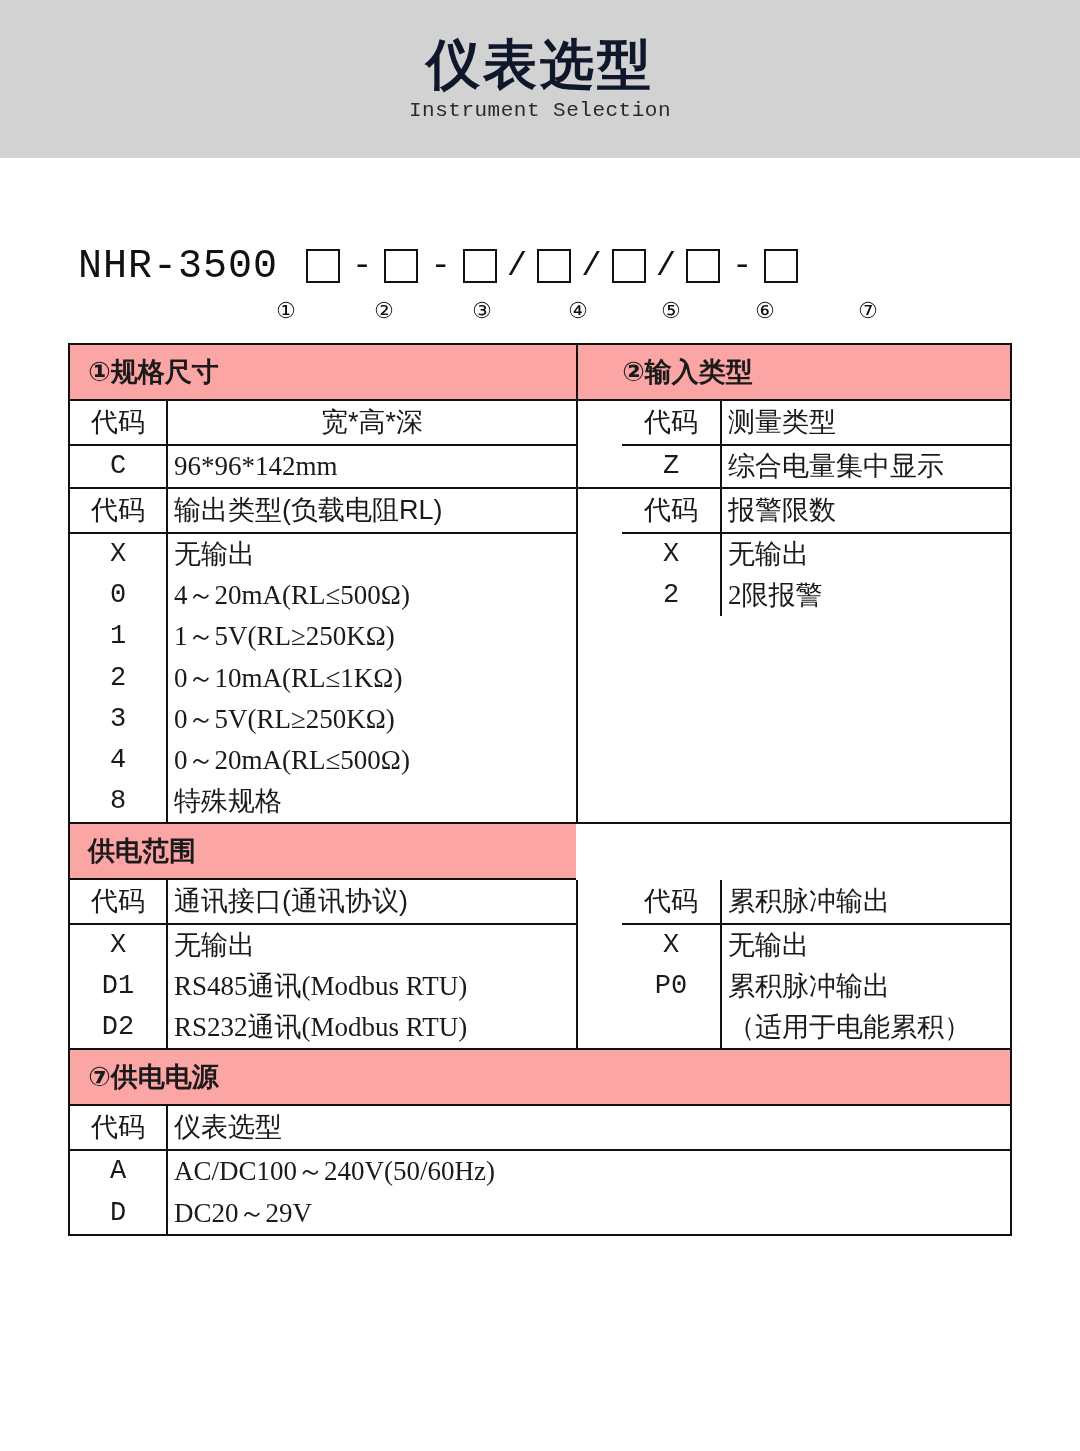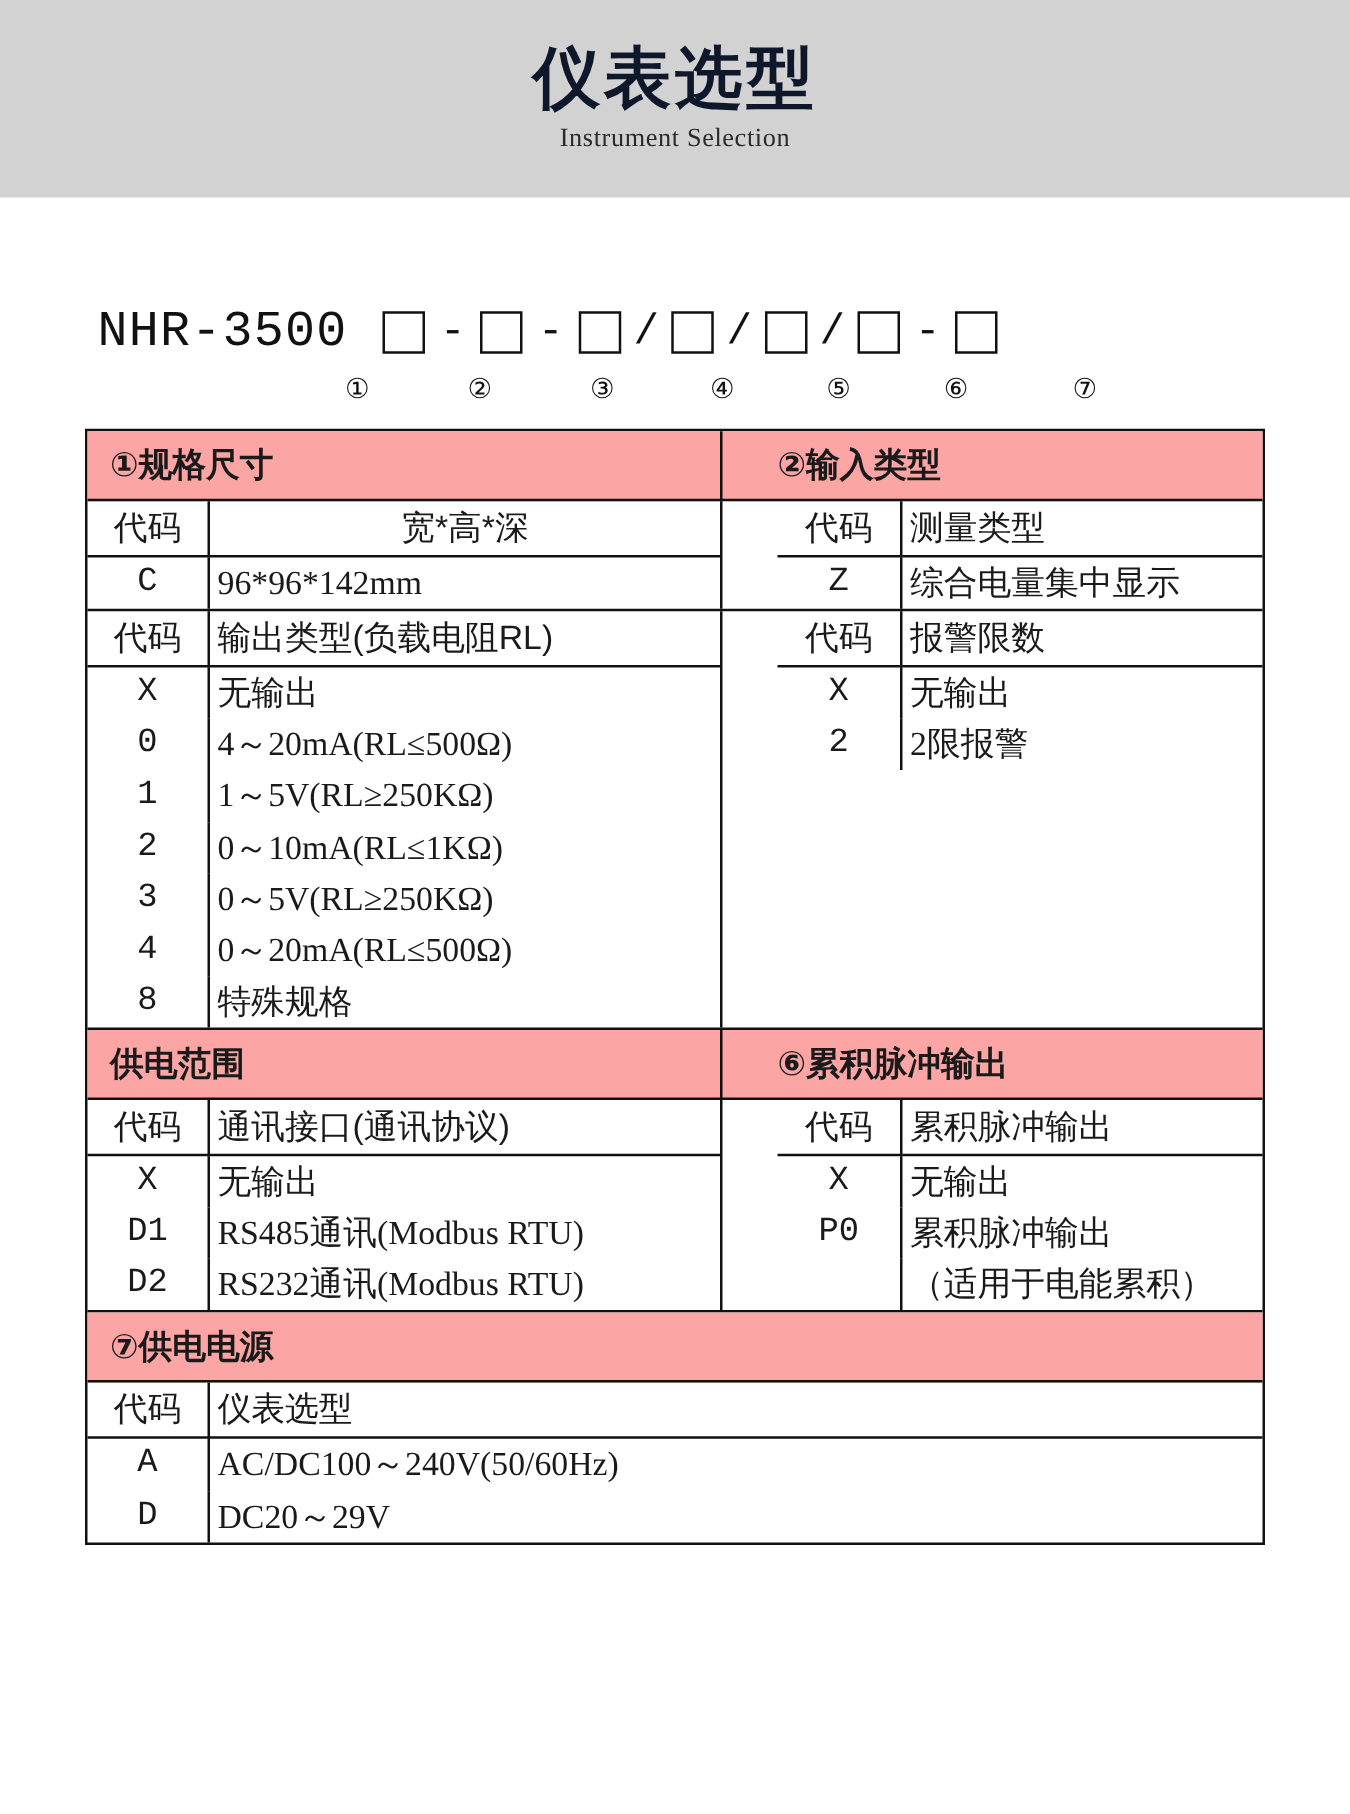--- a/index.html
+++ b/index.html
@@ -31,21 +31,21 @@
   }
   .banner-title {
     font-family: "Liberation Sans", "DejaVu Sans", sans-serif;
     font-weight: bold;
     font-size: 54px;
     letter-spacing: 3px;
     color: #0f172a;
     line-height: 1.05;
   }
   .banner-sub {
-    font-family: Liberation Serif, serif;
+    font-family: Liberation Mono, monospace;
     font-size: 21px;
     color: #2a2a2a;
     letter-spacing: 0.5px;
     margin-top: 6px;
   }
 
   
   .model-row {
     position: absolute;
     left: 78px;
@@ -312,21 +312,20 @@
               <td>&nbsp;</td>
               <td></td>
             </tr>
       </tbody>
         </table>
     </div>
   </div>
 
   <div class="row">
     <div class="col-left sec-head">供电范围</div>
-    <div class="col-right sec-head bl">⑥累积脉冲输出</div>
   </div>
 
   <div class="row bb">
     <div class="col-left">
       <table class="tbl">
         <tbody>
             <tr class="hdr-row">
           <td class="hdr-code w-code-c">代码</td>
           <td class="hdr-cell pad-cell">通讯接口(通讯协议)</td>
         </tr>

